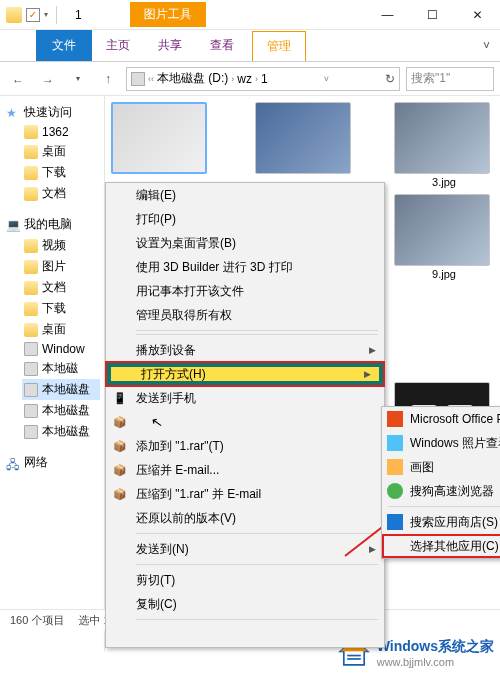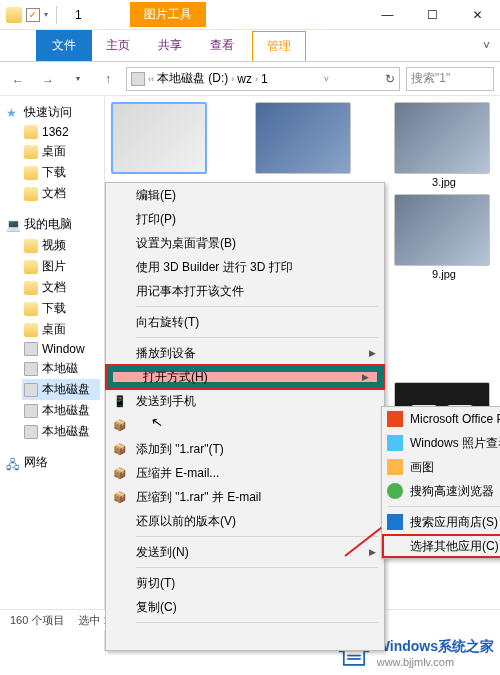--- a/index.html
+++ b/index.html
@@ -55,21 +55,21 @@
 .thumb .cap { margin-top: 2px; font-size: 11px; }
 
 .firstthumb { position: absolute; left: 6px; top: 6px; width: 100px; }
 .firstthumb .pic { width: 96px; height: 72px; border: 2px solid #6bb1ff; background: linear-gradient(135deg,#d8d8d8,#f0f0f0); border-radius: 2px; }
 .secondthumb { position: absolute; left: 150px; top: 6px; width: 100px; }
 .secondthumb .pic { width: 96px; height: 72px; border: 1px solid #c5c5c5; background: linear-gradient(135deg,#4a6a9a,#8aa4c8); border-radius: 2px; }
 
 .ctxmenu { position: absolute; left: 0px; top: 86px; width: 280px; background: #f2f2f2; border: 1px solid #bcbcbc; box-shadow: 2px 2px 4px rgba(0,0,0,.25); z-index: 50; }
 .ctxmenu .mi { display: flex; align-items: center; height: 24px; padding: 0 8px 0 30px; position: relative; }
 .ctxmenu .mi .ico { position: absolute; left: 6px; width: 16px; height: 16px; display:flex; align-items:center; justify-content:center; font-size:11px; }
-.ctxmenu .mi.hover { background: #fca5a5; border: 7px solid #0f766e; }
+.ctxmenu .mi.hover { background: #fde047; border: 5px solid #0f766e; }
 .ctxmenu .mi.redbox { outline: 2px solid #e02020; outline-offset: -1px; }
 .ctxmenu .mi .sub { margin-left: auto; font-size: 9px; color: #555; }
 .ctxmenu .sep { height: 1px; background: #d6d6d6; margin: 3px 6px 3px 30px; }
 
 .submenu { position: absolute; left: 276px; top: 310px; width: 186px; background: #f2f2f2; border: 1px solid #bcbcbc; box-shadow: 2px 2px 4px rgba(0,0,0,.25); z-index: 60; }
 .submenu .mi { display: flex; align-items: center; height: 24px; padding: 0 8px 0 28px; position: relative; white-space: nowrap; overflow: hidden; }
 .submenu .mi .ico { position: absolute; left: 5px; width: 16px; height: 16px; }
 .submenu .mi.redbox { outline: 2px solid #e02020; outline-offset: -2px; }
 .submenu .sep { height: 1px; background: #d6d6d6; margin: 3px 6px; }
 
@@ -252,24 +252,24 @@
         </div>
       <div class="mi">
           <span>设置为桌面背景(B)</span>
         </div>
       <div class="mi">
           <span>使用 3D Builder 进行 3D 打印</span>
         </div>
       <div class="mi">
           <span>用记事本打开该文件</span>
         </div>
-      <div class="sep"></div>
-      <div class="mi">
-          <span>向右旋转(T)</span>
-        </div>
+      <div class="mi">
+          <span>管理员取得所有权</span>
+        </div>
+      <div class="sep"></div>
       <div class="sep"></div>
       <div class="mi">
           <span>播放到设备</span>
           <span class="sub">▶</span>
         </div>
       <div class="mi hover redbox">
           <span>打开方式(H)</span>
           <span class="sub">▶</span>
         </div>
       <div class="mi">

